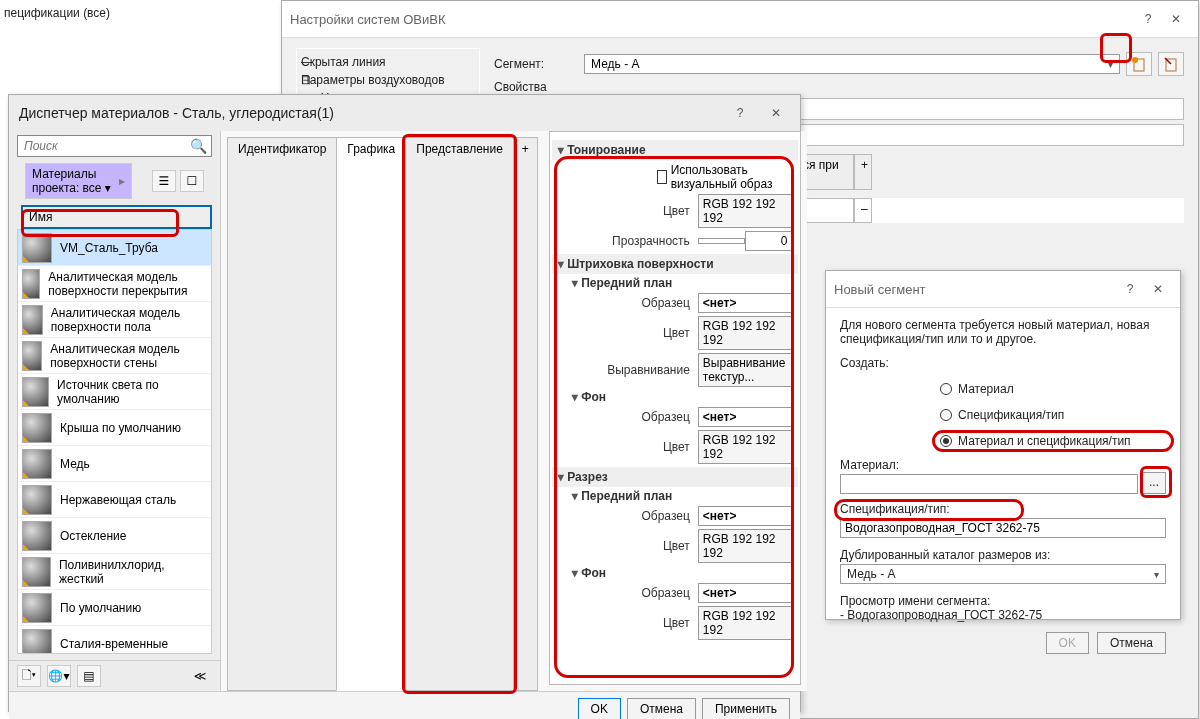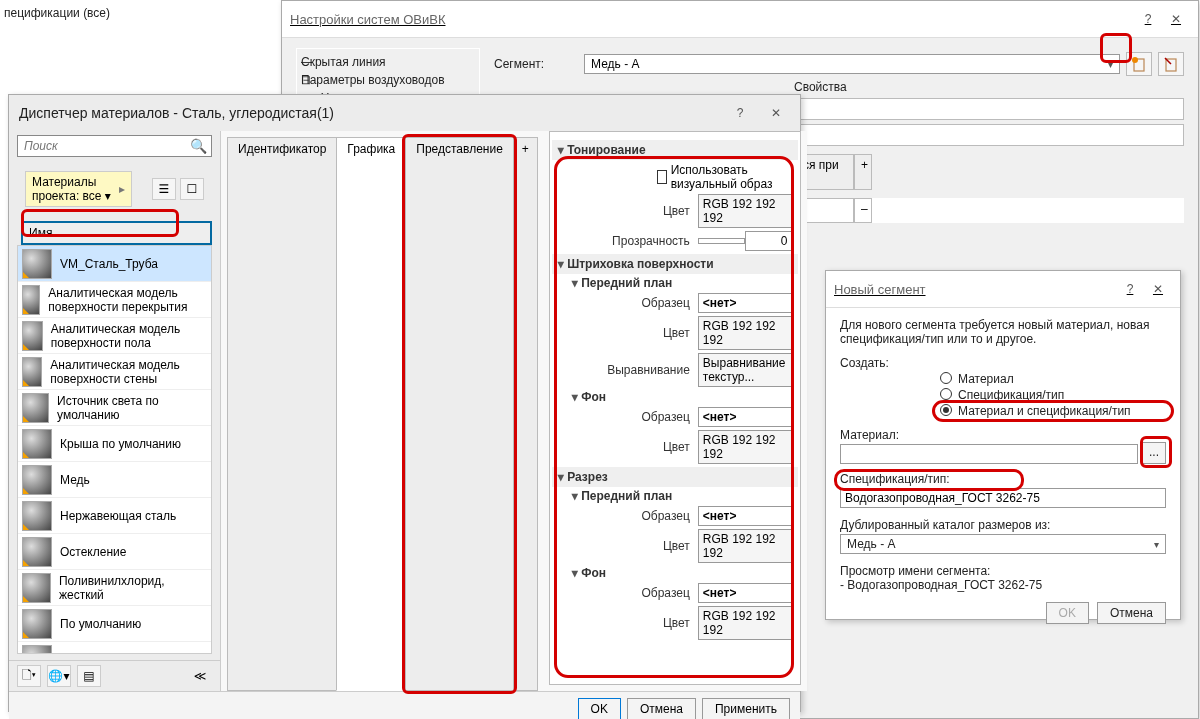--- a/index.html
+++ b/index.html
@@ -1,66 +1,66 @@
 <!DOCTYPE html>
 <html><head>
 <meta charset="utf-8">
 <style>
   * { box-sizing: border-box; margin: 0; padding: 0; font-family: "Segoe UI", Tahoma, sans-serif; font-size: 12px; }
   body { background: #fff; width: 1200px; height: 719px; position: relative; overflow: hidden; }
   .win { position: absolute; background: #f0f0f0; border: 1px solid #aaa; box-shadow: 2px 2px 6px rgba(0,0,0,.2); }
-  .win-title { display:flex; align-items:center; justify-content:space-between; padding:6px 8px; background:#fff; border-bottom:1px solid #ddd;text-decoration:underline; }
+  .win-title { display:flex; align-items:center; justify-content:space-between; padding:6px 8px; background:#fff; border-bottom:1px solid #ddd; }
   .win-title .t { color:#666; font-size:13px; }
   .tbtn { width:28px; height:24px; display:flex; align-items:center; justify-content:center; color:#555; cursor:default; }
   .hl { border: 3px solid #d40000; border-radius: 6px; position:absolute; pointer-events:none; }
   .lbl { color:#222; padding:2px 4px; }
 
   
   #bgwin { left:281px; top:0; width:918px; height:719px; }
   #bgwin .body { padding:10px 14px; display:flex; gap:14px; }
   .tree { width:184px; border:1px solid #fff; padding:4px; font-size:12px; line-height:18px; color:#222;}
   .tree .tl { white-space:nowrap; }
   .tree .tl::before{ content:""; display:inline-block; width:0;}
   .tree .root::before{ content:"— ";}
   .tree .bx::before{ content:"⊟ "; color:#555;}
   .tree .ch { padding-left:20px;}
-  .fld-row{ display:flex; align-items:center; margin:4px 0;justify-content:center; }
+  .fld-row{ display:flex; align-items:center; margin:4px 0; }
   .fld-row .flabel{ width:90px; color:#222; }
   .dd{ flex:1; background:#fff; border:1px solid #999; padding:2px 6px; display:flex; justify-content:space-between; align-items:center;}
   .dd::after{ content:"▾"; color:#555; font-size:10px; margin-left:6px;}
   .longtxt{ flex:1; background:#fff; border:1px solid #bbb; height:22px; }
   .icon-btn{ width:26px; height:24px; border:1px solid #bbb; background:#f6f6f6; display:flex; align-items:center; justify-content:center; margin-left:6px; }
   .tblhdr{ display:flex; margin-top:8px;}
   .tblhdr div{ background:#eee; border:1px solid #bbb; padding:3px 6px; text-align:center;}
   .cbx{ display:inline-block; width:14px; height:14px; border:1px solid #333; position:relative; background:#fff;}
   .cbx.on::after{ content:"✓"; position:absolute; left:1px; top:-3px; font-size:12px;}
 
   
   #newseg{ left:825px; top:270px; width:356px; height:350px; background:#fff; }
   #newseg .sbody{ padding:10px 14px; color:#222;}
   #newseg p{ margin-bottom:10px;}
-  .radio{ display:flex; align-items:flex-start; margin:2px 0 2px 100px;}
+  .radio{ display:flex; align-items:center; margin:12px 0 2px 100px;}
   .radio .rdot{ width:12px;height:12px;border:1px solid #333;border-radius:50%; margin-right:6px; position:relative;}
   .radio .rdot.on::after{content:"";position:absolute;left:2px;top:2px;width:6px;height:6px;background:#333;border-radius:50%;}
   .txtin{ width:100%; border:1px solid #999; padding:2px 4px; background:#fff; margin-top:2px;}
   .btnbar{ display:flex; gap:8px; justify-content:flex-end; margin-top:10px;}
   .btn{ border:1px solid #999; background:#f4f4f4; padding:3px 12px;}
   .btn.dis{ color:#aaa; }
 
   
   #matwin{ left:8px; top:94px; width:793px; height:618px; background:#ececec;}
   #matwin .mt{ padding:6px 10px; display:flex; justify-content:space-between; align-items:center;}
   #matwin .mt .mtitle{ font-size:14px; color:#222;}
   .mt .xr{ display:flex; gap:8px;}
   .mw-body{ display:flex; height:560px;}
   .left{ width:385px; border-right:1px solid #ccc; display:flex; flex-direction:column;}
   .srch{ margin:4px 8px; display:flex; border:1px solid #888; background:#fff;}
   .srch input{ flex:1; border:none; padding:3px 6px; outline:none; font-style:italic; color:#888;}
   .srch .mag{ width:24px; display:flex;align-items:center;justify-content:center; font-size:14px;}
-  .crumb{ margin:10px 8px; padding:3px 6px; background:#fef9c3; border:1px solid #ccc; display:flex; align-items:center; gap:4px;}
+  .crumb{ margin:2px 8px; padding:3px 6px; background:#c4b5fd; border:1px solid #ccc; display:flex; align-items:center; gap:4px;}
   .crumb::after{content:"▸"; margin-left:auto; color:#777;}
   .listtools{ display:flex; gap:4px; margin:0 8px;}
   .listtools div{ width:24px; height:22px; border:1px solid #ccc; background:#f6f6f6; display:flex;align-items:center;justify-content:center;}
   .mhdr{ margin:4px 8px 0 12px; padding:3px 6px; background:#eee; border:2px solid #0369a1;}
   .mlist{ flex:1; margin:0 8px 6px 8px; border:1px solid #ccc; overflow:auto; background:#fff;}
   .mitem{ display:flex; align-items:center; height:36px; border-bottom:1px solid #eee; padding:0 4px; gap:8px;}
   .mitem.sel{ background:#cde6ff;}
   .thumb{ width:30px; height:30px; background:radial-gradient(circle at 30% 30%, #ddd, #444); border:1px solid #aaa; position:relative;}
   .thumb::after{content:"";position:absolute;left:0;bottom:0;width:0;height:0;border-bottom:6px solid #f5a100;border-right:6px solid transparent;}
   .bot-tools{ display:flex; gap:6px; padding:4px 8px; border-top:1px solid #ccc;}

